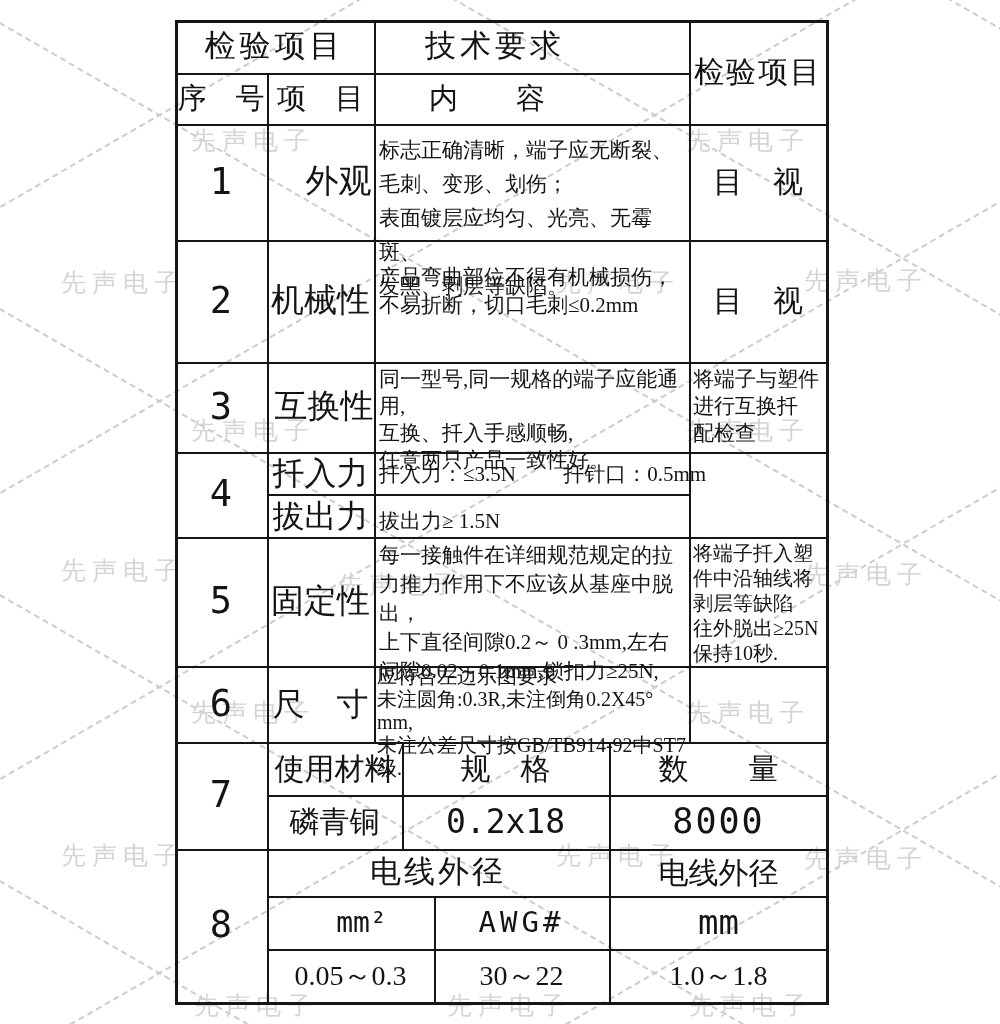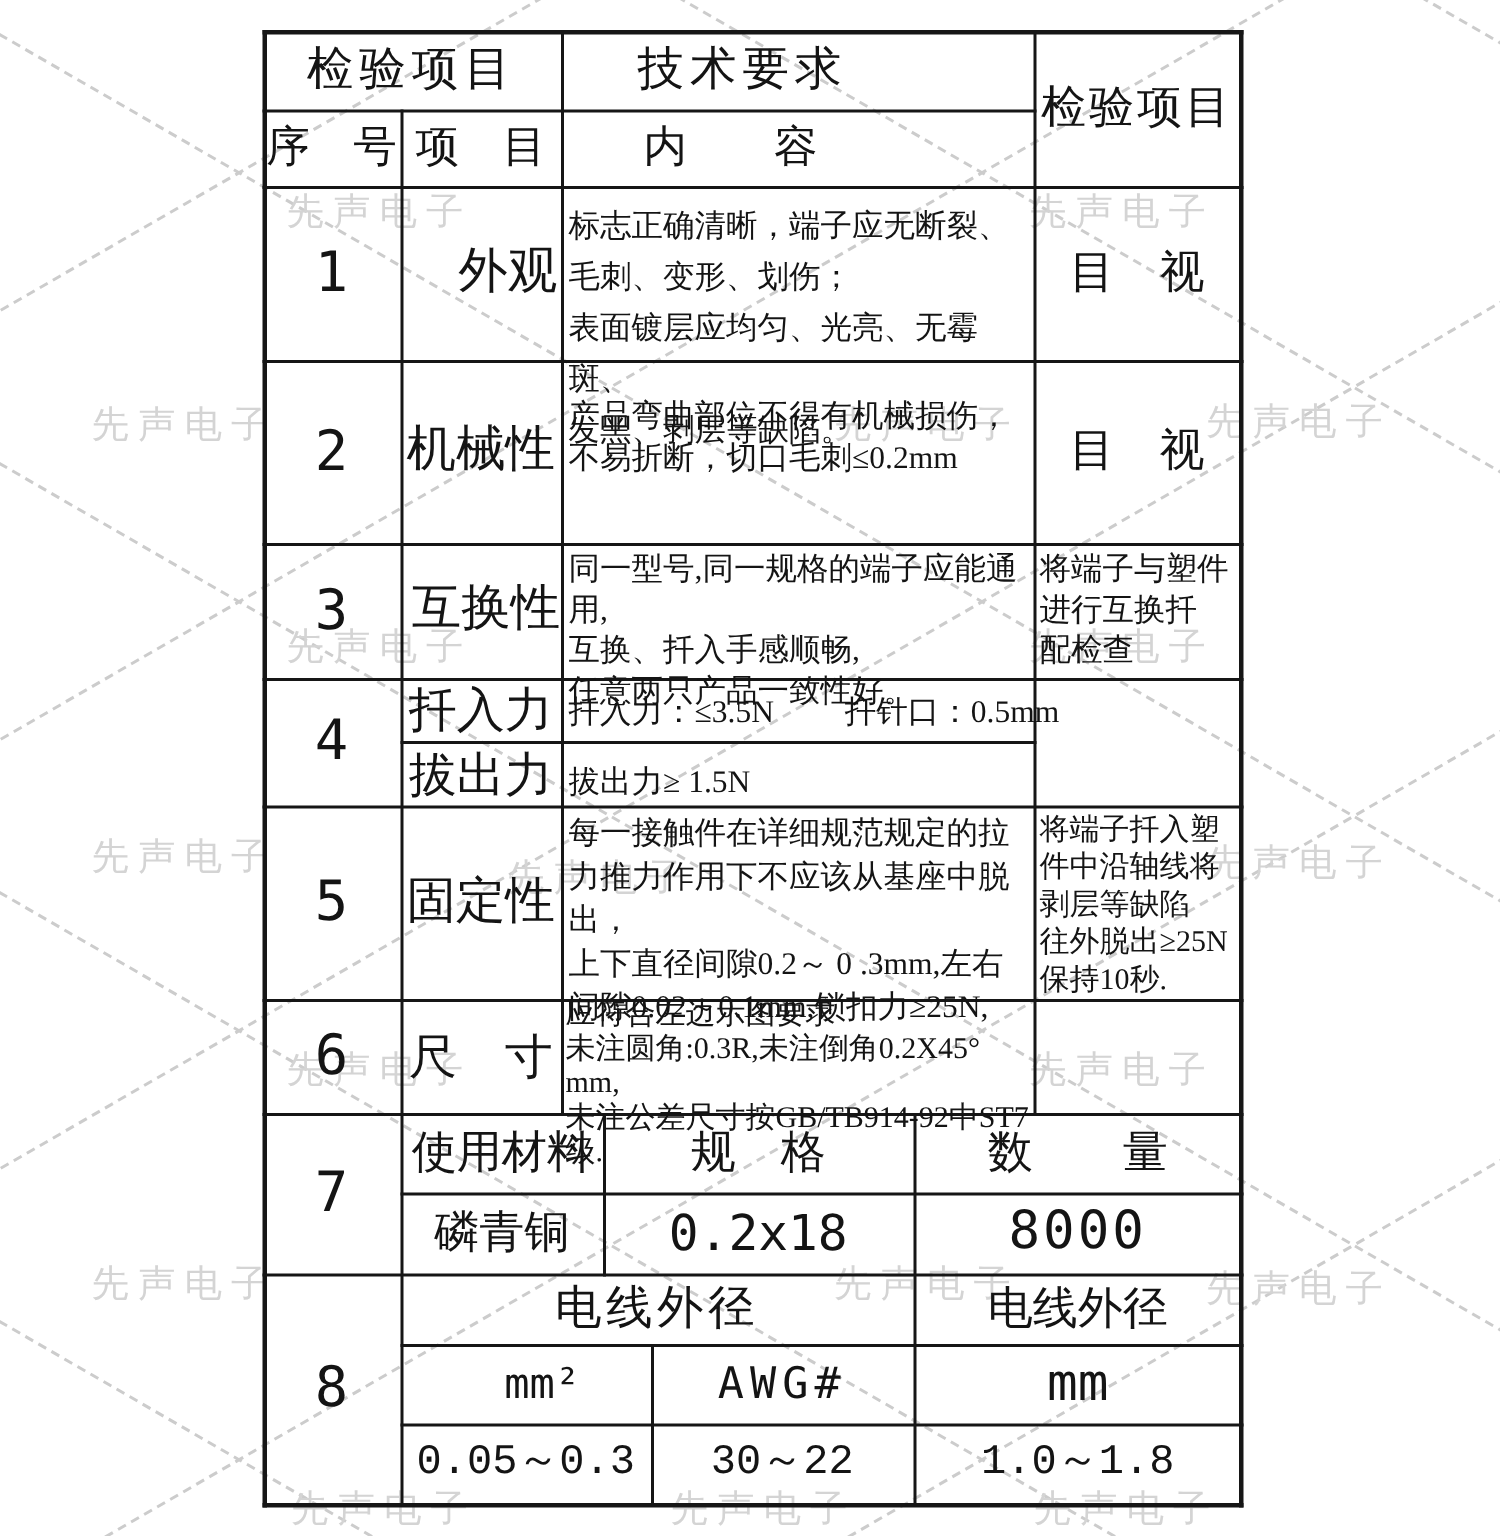--- a/index.html
+++ b/index.html
@@ -12,21 +12,21 @@
   .rot30{transform:rotate(30deg);}
   .rotm30{transform:rotate(-30deg);}
   
   .gl{position:absolute;background:#161616;z-index:2;}
   
   .tb{position:absolute;z-index:3;line-height:1.25;}
   .flex{display:flex;align-items:center;justify-content:center;text-align:center;}
   .pre{white-space:pre-line;}
   .hz{font-family:"Liberation Serif","DejaVu Serif",serif;}
   .cad{font-family:"DejaVu Sans Mono","Liberation Mono",monospace;font-weight:400;}
-  .ser{font-family:Liberation Mono, monospace;}
+  .ser{font-family:Liberation Serif, serif;}
 </style>
 </head>
 <body>
 
 <div id="canvas">
 
   <div>
     <div class="wl rot30" style="left:0;top:-550px"></div>
     <div class="wl rot30" style="left:0;top:-264px"></div>
     <div class="wl rot30" style="left:0;top:22px"></div>

